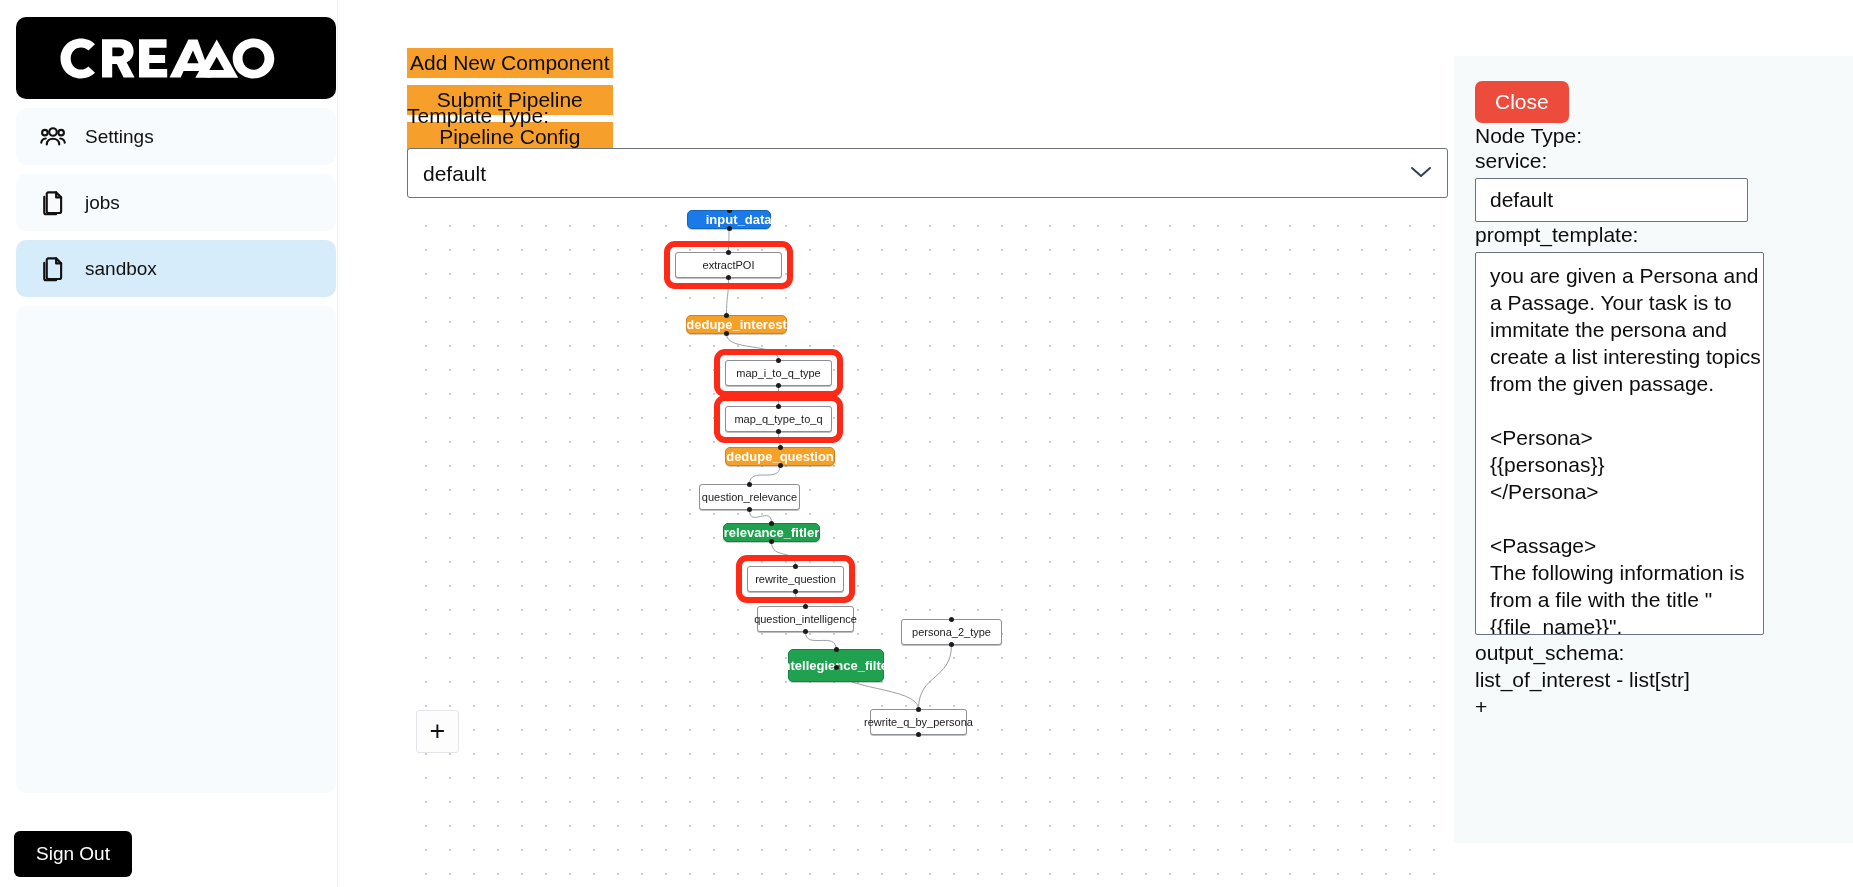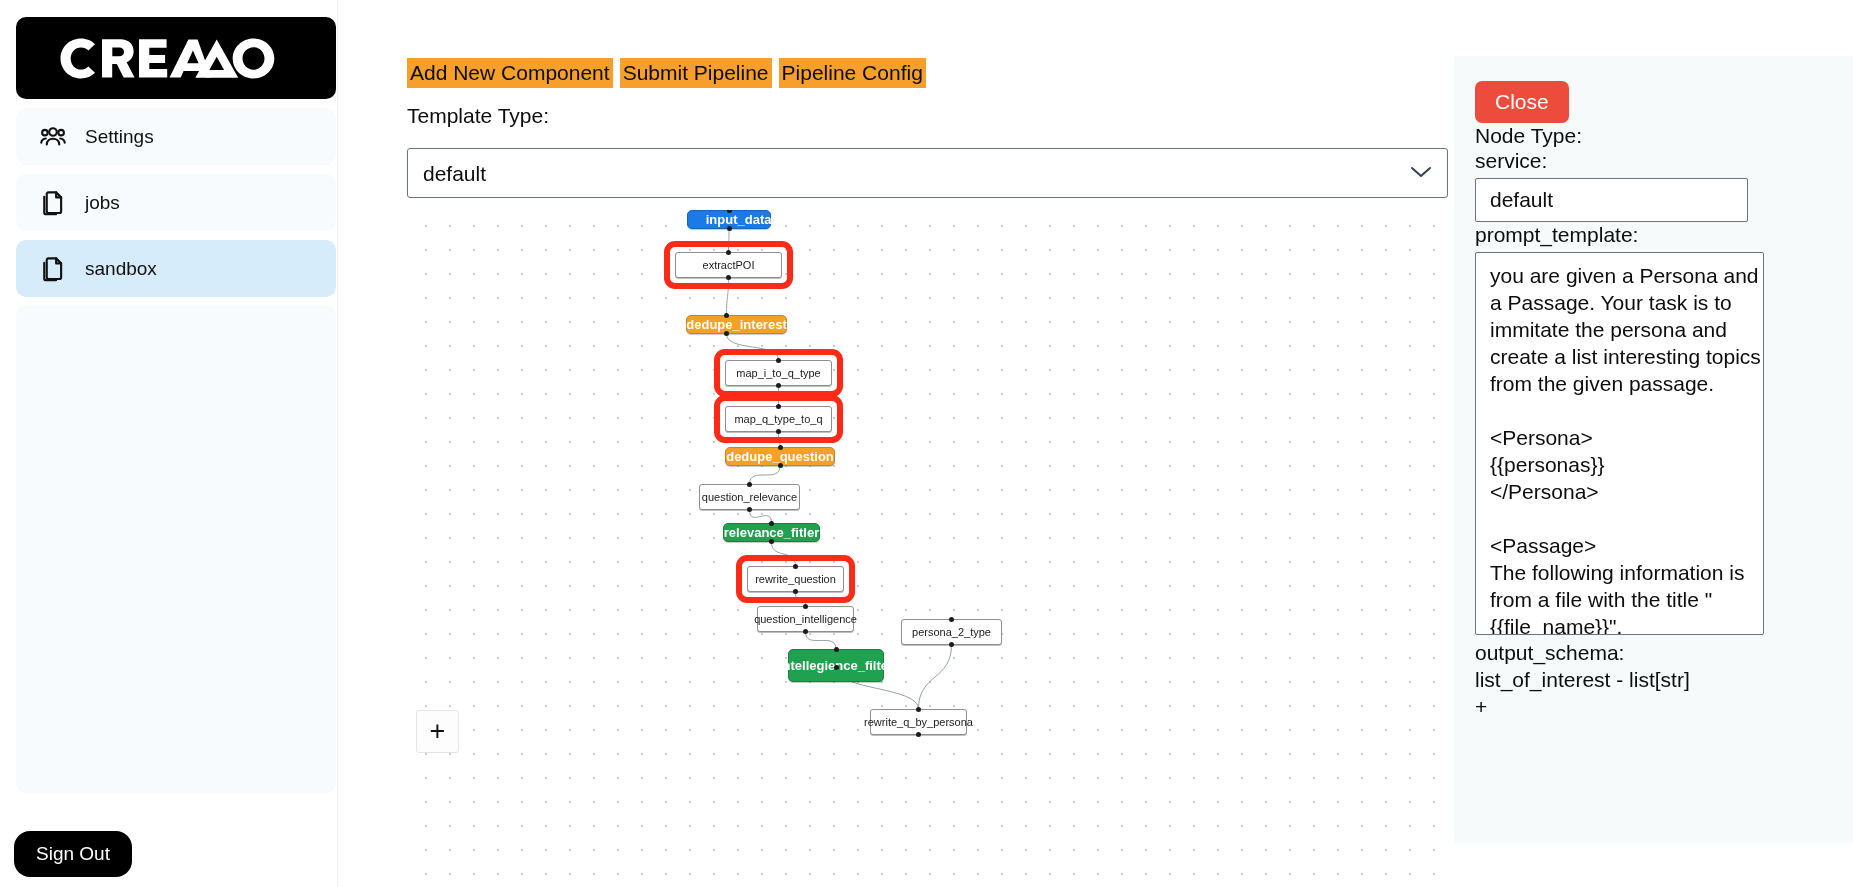--- a/index.html
+++ b/index.html
@@ -46,31 +46,31 @@
   #nav-spacer {
     width: 320px; height: 487px;
     margin-top: 9px;
     border-radius: 10px;
     background: #f8fbfd;
   }
 
   #signout-btn {
     position: absolute; left: 14px; top: 831px;
     background: #000000; color: #ffffff;
-    border: none; border-radius: 16px;
+    border: none; border-radius: 6px;
     font-family: "Liberation Sans", sans-serif;
     font-size: 19px;
     padding: 12px 22px;
     cursor: pointer;
   }
 
   
   #toolbar {
-    position: absolute; left: 407px; top: 58px;
-    display: flex; gap: 7px;
+    position: absolute; left: 407px; top: 48px;
+    display: flex; gap: 7px; flex-direction: column;
   }
   .tb-btn {
     background: #f6a02b;
     color: #0d0d0d;
     border: none;
     font-family: "Liberation Sans", sans-serif;
     font-size: 21px;
     line-height: 26px;
     padding: 2px 3px;
     cursor: pointer;

